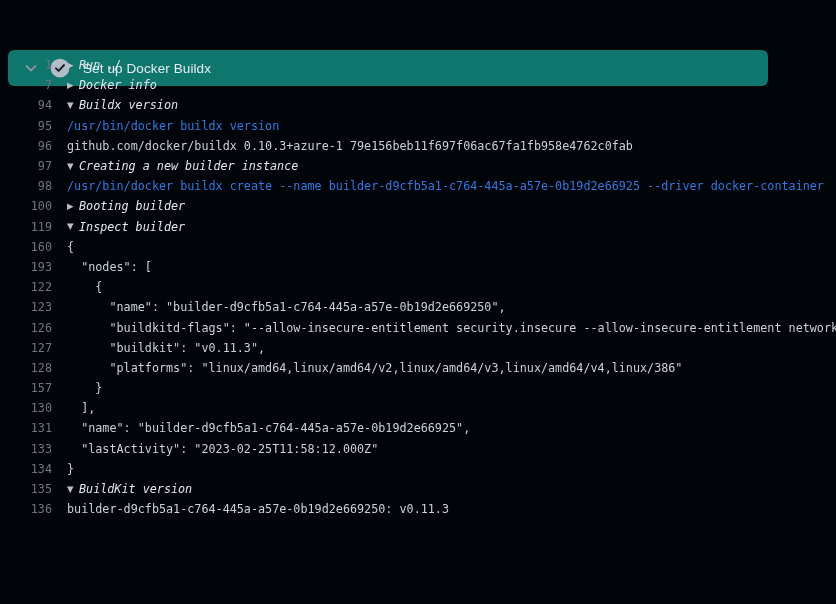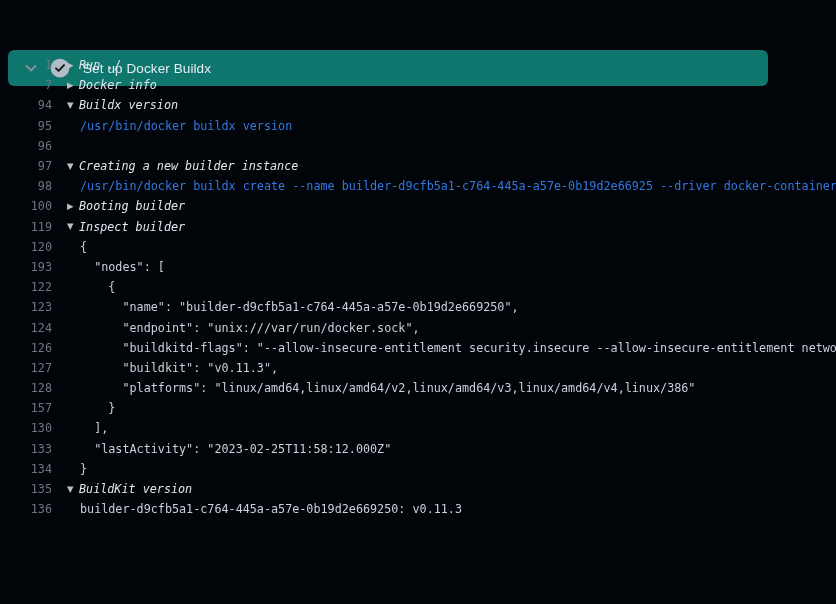--- a/index.html
+++ b/index.html
@@ -50,21 +50,21 @@
     display:flex; align-items:center;
     cursor:pointer;
   }
   .tri{
     width:12px; flex:none;
     font-size:8.5px; line-height:1;
     color:#b8bfc7;
     font-family:"DejaVu Sans","DejaVu Sans Mono",sans-serif;
   }
   .group-title{ color:#e2e8ee;font-style:italic; }
-  .line-text{ margin-left:28px; flex:none; }
+  .line-text{ margin-left:15px; flex:none; }
   .t-command{ color:#3378e0; }
   .t-output{ color:#c9d1d9; }
 </style>
 </head>
 <body>
 
 <div class="step-header">
   <span class="chev-wrap">
     <svg width="16" height="16" viewBox="0 0 16 16">
       <path d="M3.5 6 L8 10.5 L12.5 6" stroke="#8b949e" stroke-width="1.8" fill="none" stroke-linecap="round" stroke-linejoin="round"></path>
@@ -77,32 +77,32 @@
     </svg>
   </span>
   <span class="step-title">Set up Docker Buildx</span>
 </div>
 
 <div class="log">
     <div class="log-row"><span class="line-num">1</span><span class="group-head"><span class="tri">▶</span><span class="group-title">Run ./</span></span></div>
     <div class="log-row"><span class="line-num">7</span><span class="group-head"><span class="tri">▶</span><span class="group-title">Docker info</span></span></div>
     <div class="log-row"><span class="line-num">94</span><span class="group-head"><span class="tri">▼</span><span class="group-title">Buildx version</span></span></div>
     <div class="log-row"><span class="line-num">95</span><span class="line-text t-command">/usr/bin/docker buildx version</span></div>
-    <div class="log-row"><span class="line-num">96</span></div>
+    <div class="log-row"><span class="line-num">96</span><span class="line-text t-output">github.com/docker/buildx 0.10.3+azure-1 79e156beb11f697f06ac67fa1fb958e4762c0fab</span></div>
     <div class="log-row"><span class="line-num">97</span><span class="group-head"><span class="tri">▼</span><span class="group-title">Creating a new builder instance</span></span></div>
     <div class="log-row"><span class="line-num">98</span><span class="line-text t-command">/usr/bin/docker buildx create --name builder-d9cfb5a1-c764-445a-a57e-0b19d2e66925 --driver docker-container</span></div>
     <div class="log-row"><span class="line-num">100</span><span class="group-head"><span class="tri">▶</span><span class="group-title">Booting builder</span></span></div>
     <div class="log-row"><span class="line-num">119</span><span class="group-head"><span class="tri">▼</span><span class="group-title">Inspect builder</span></span></div>
-    <div class="log-row"><span class="line-num">120</span><span class="line-text t-output">{</span></div>
+    <div class="log-row"><span class="line-num">160</span><span class="line-text t-output">{</span></div>
     <div class="log-row"><span class="line-num">193</span><span class="line-text t-output">  "nodes": [</span></div>
     <div class="log-row"><span class="line-num">122</span><span class="line-text t-output">    {</span></div>
     <div class="log-row"><span class="line-num">123</span><span class="line-text t-output">      "name": "builder-d9cfb5a1-c764-445a-a57e-0b19d2e669250",</span></div>
-    <div class="log-row"><span class="line-num">124</span><span class="line-text t-output">      "endpoint": "unix:///var/run/docker.sock",</span></div>
     <div class="log-row"><span class="line-num">126</span><span class="line-text t-output">      "buildkitd-flags": "--allow-insecure-entitlement security.insecure --allow-insecure-entitlement network.host",</span></div>
     <div class="log-row"><span class="line-num">127</span><span class="line-text t-output">      "buildkit": "v0.11.3",</span></div>
     <div class="log-row"><span class="line-num">128</span><span class="line-text t-output">      "platforms": "linux/amd64,linux/amd64/v2,linux/amd64/v3,linux/amd64/v4,linux/386"</span></div>
     <div class="log-row"><span class="line-num">157</span><span class="line-text t-output">    }</span></div>
     <div class="log-row"><span class="line-num">130</span><span class="line-text t-output">  ],</span></div>
+    <div class="log-row"><span class="line-num">131</span><span class="line-text t-output">  "name": "builder-d9cfb5a1-c764-445a-a57e-0b19d2e66925",</span></div>
     <div class="log-row"><span class="line-num">133</span><span class="line-text t-output">  "lastActivity": "2023-02-25T11:58:12.000Z"</span></div>
     <div class="log-row"><span class="line-num">134</span><span class="line-text t-output">}</span></div>
     <div class="log-row"><span class="line-num">135</span><span class="group-head"><span class="tri">▼</span><span class="group-title">BuildKit version</span></span></div>
     <div class="log-row"><span class="line-num">136</span><span class="line-text t-output">builder-d9cfb5a1-c764-445a-a57e-0b19d2e669250: v0.11.3</span></div>
   </div>
 
 </body></html>

